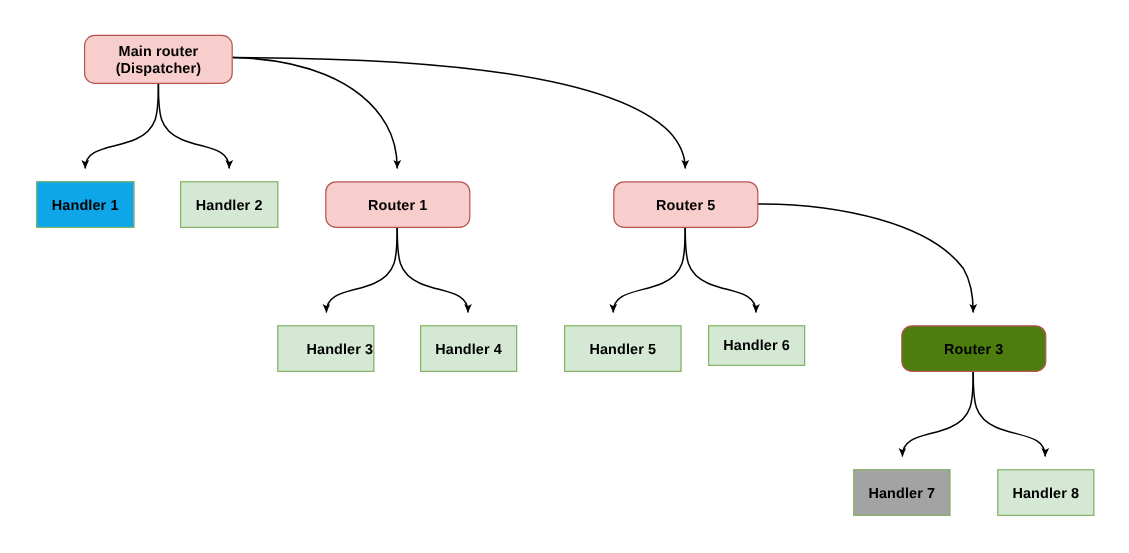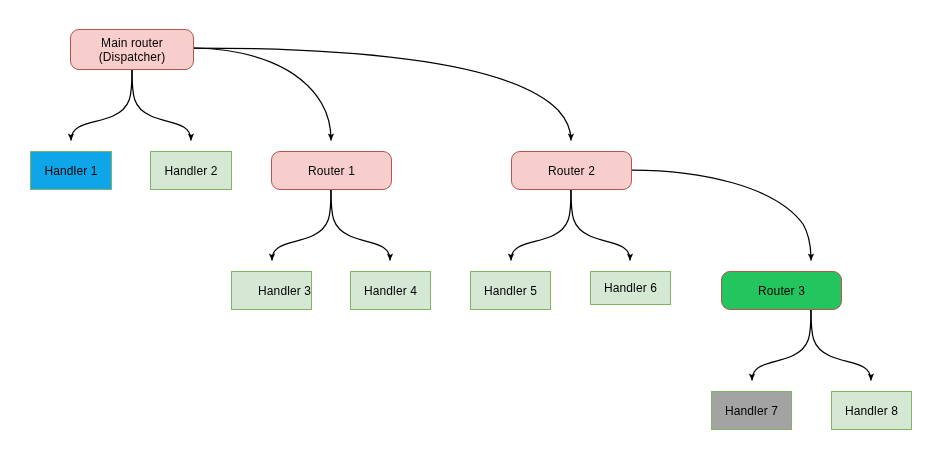--- a/index.html
+++ b/index.html
@@ -30,20 +30,21 @@
     box-sizing: border-box;
     display: flex;
     align-items: center;
     justify-content: center;
     text-align: center;
     font-size: 12px;
     line-height: 14px;
     color: #000000;
     letter-spacing: 0.1px;
     white-space: pre-line;
+    font-weight: bold;
   }
   .node.router {
     background: #f8cecc;
     border: 1px solid #b85450;
     border-radius: 9px;
   }
   .node.handler {
     background: #d5e8d4;
     border: 1px solid #82b366;
     border-radius: 0;
@@ -102,40 +103,40 @@
 
   <div class="node handler" style="left: 150px; top: 151px; width: 82px; height: 39px; background: rgb(213, 232, 212); border-color: rgb(130, 179, 102); color: rgb(0, 0, 0);">
     <span class="node-label">Handler 2</span>
   </div>
 
   <div class="node router" style="left: 271px; top: 151px; width: 121px; height: 39px; background: rgb(248, 206, 204); border-color: rgb(184, 84, 80); color: rgb(0, 0, 0);">
     <span class="node-label">Router 1</span>
   </div>
 
   <div class="node router" style="left: 511px; top: 151px; width: 121px; height: 39px; background: rgb(248, 206, 204); border-color: rgb(184, 84, 80); color: rgb(0, 0, 0);">
-    <span class="node-label">Router 2</span>
+    <span class="node-label">Router 5</span>
   </div>
 
   <div class="node handler" style="left: 231px; top: 271px; width: 81px; height: 39px; background: rgb(213, 232, 212); border-color: rgb(130, 179, 102); color: rgb(0, 0, 0); justify-content: flex-end;">
     <span class="node-label">Handler 3</span>
   </div>
 
   <div class="node handler" style="left: 350px; top: 271px; width: 81px; height: 39px; background: rgb(213, 232, 212); border-color: rgb(130, 179, 102); color: rgb(0, 0, 0);">
     <span class="node-label">Handler 4</span>
   </div>
 
-  <div class="node handler" style="left: 470px; top: 271px; width: 81px; height: 39px; background: rgb(213, 232, 212); border-color: rgb(130, 179, 102); color: rgb(0, 0, 0);">
+  <div class="node handler" style="left: 470px; top: 271px; width: 98px; height: 39px; background: rgb(213, 232, 212); border-color: rgb(130, 179, 102); color: rgb(0, 0, 0);">
     <span class="node-label">Handler 5</span>
   </div>
 
   <div class="node handler" style="left: 590px; top: 271px; width: 81px; height: 34px; background: rgb(213, 232, 212); border-color: rgb(130, 179, 102); color: rgb(0, 0, 0);">
     <span class="node-label">Handler 6</span>
   </div>
 
-  <div class="node router" style="left: 721px; top: 271px; width: 121px; height: 39px; background: #22c55e; border-color: rgb(184, 84, 80); color: rgb(0, 0, 0); justify-content: center;">
+  <div class="node router" style="left: 751px; top: 271px; width: 121px; height: 39px; background: #4d7c0f; border-color: rgb(184, 84, 80); color: rgb(0, 0, 0); justify-content: center;">
     <span class="node-label">Router 3</span>
   </div>
 
   <div class="node handler" style="left: 711px; top: 391px; width: 81px; height: 39px; background: #a3a3a3; border-color: rgb(130, 179, 102); color: rgb(0, 0, 0);">
     <span class="node-label">Handler 7</span>
   </div>
 
   <div class="node handler" style="left: 831px; top: 391px; width: 81px; height: 39px; background: rgb(213, 232, 212); border-color: rgb(130, 179, 102); color: rgb(0, 0, 0);">
     <span class="node-label">Handler 8</span>
   </div>

